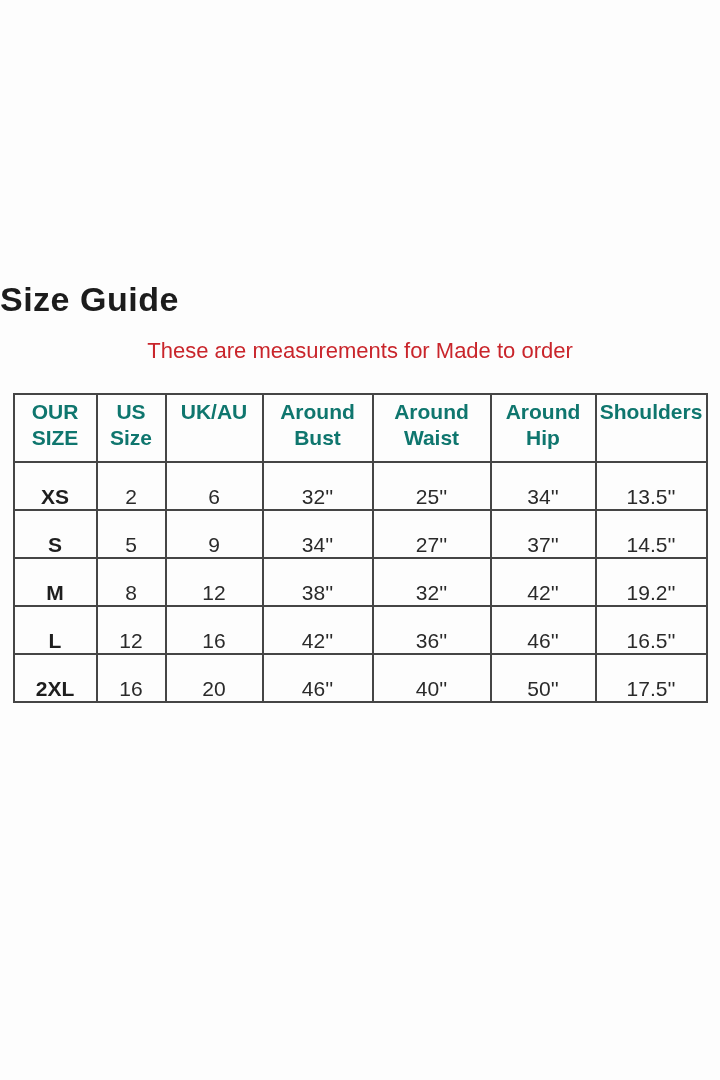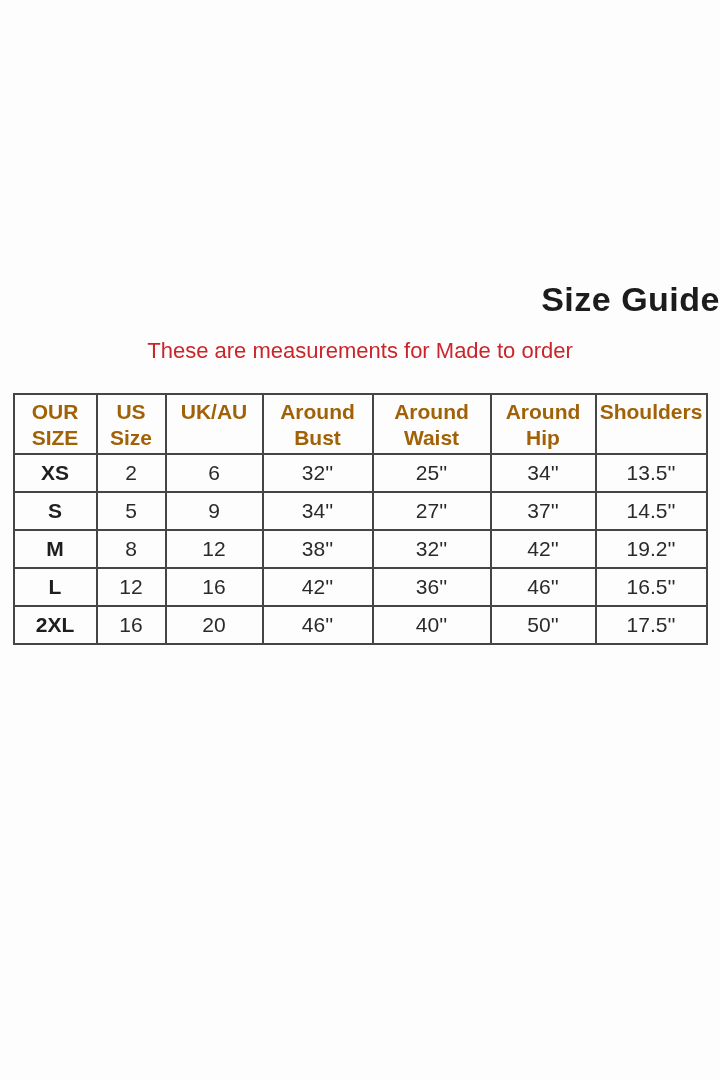--- a/index.html
+++ b/index.html
@@ -14,21 +14,21 @@
     color: #232323;
     overflow: hidden;
   }
   .page {
     width: 720px;
     height: 1080px;
     box-sizing: border-box;
     padding-top: 281px;
   }
   .title {
-    text-align: right;
+    text-align: left;
     font-size: 34px;
     line-height: 36px;
     font-weight: bold;
     color: #1c1c1c;
     letter-spacing: 0.5px;
   }
   .subtitle {
     text-align: center;
     font-size: 22px;
     line-height: 24px;
@@ -53,28 +53,28 @@
     border: 2px solid #454545;
     text-align: center;
     vertical-align: top;
     box-sizing: border-box;
     padding: 0;
     font-size: 21px;
     overflow: hidden;
   }
   .size-table th {
     font-weight: bold;
-    height: 60px;
+    height: 68px;
     padding-top: 4px;
     line-height: 26px;
-    color: #a16207;
+    color: #0f766e;
   }
   .size-table td {
     height: 38px;
-    padding-top: 6px;
+    padding-top: 22px;
     line-height: 24px;
     font-weight: normal;
     color: #2a2a2a;
   }
   .size-table td.size-col {
     font-weight: bold;
     color: #1e1e1e;
   }
 </style>
 </head>

